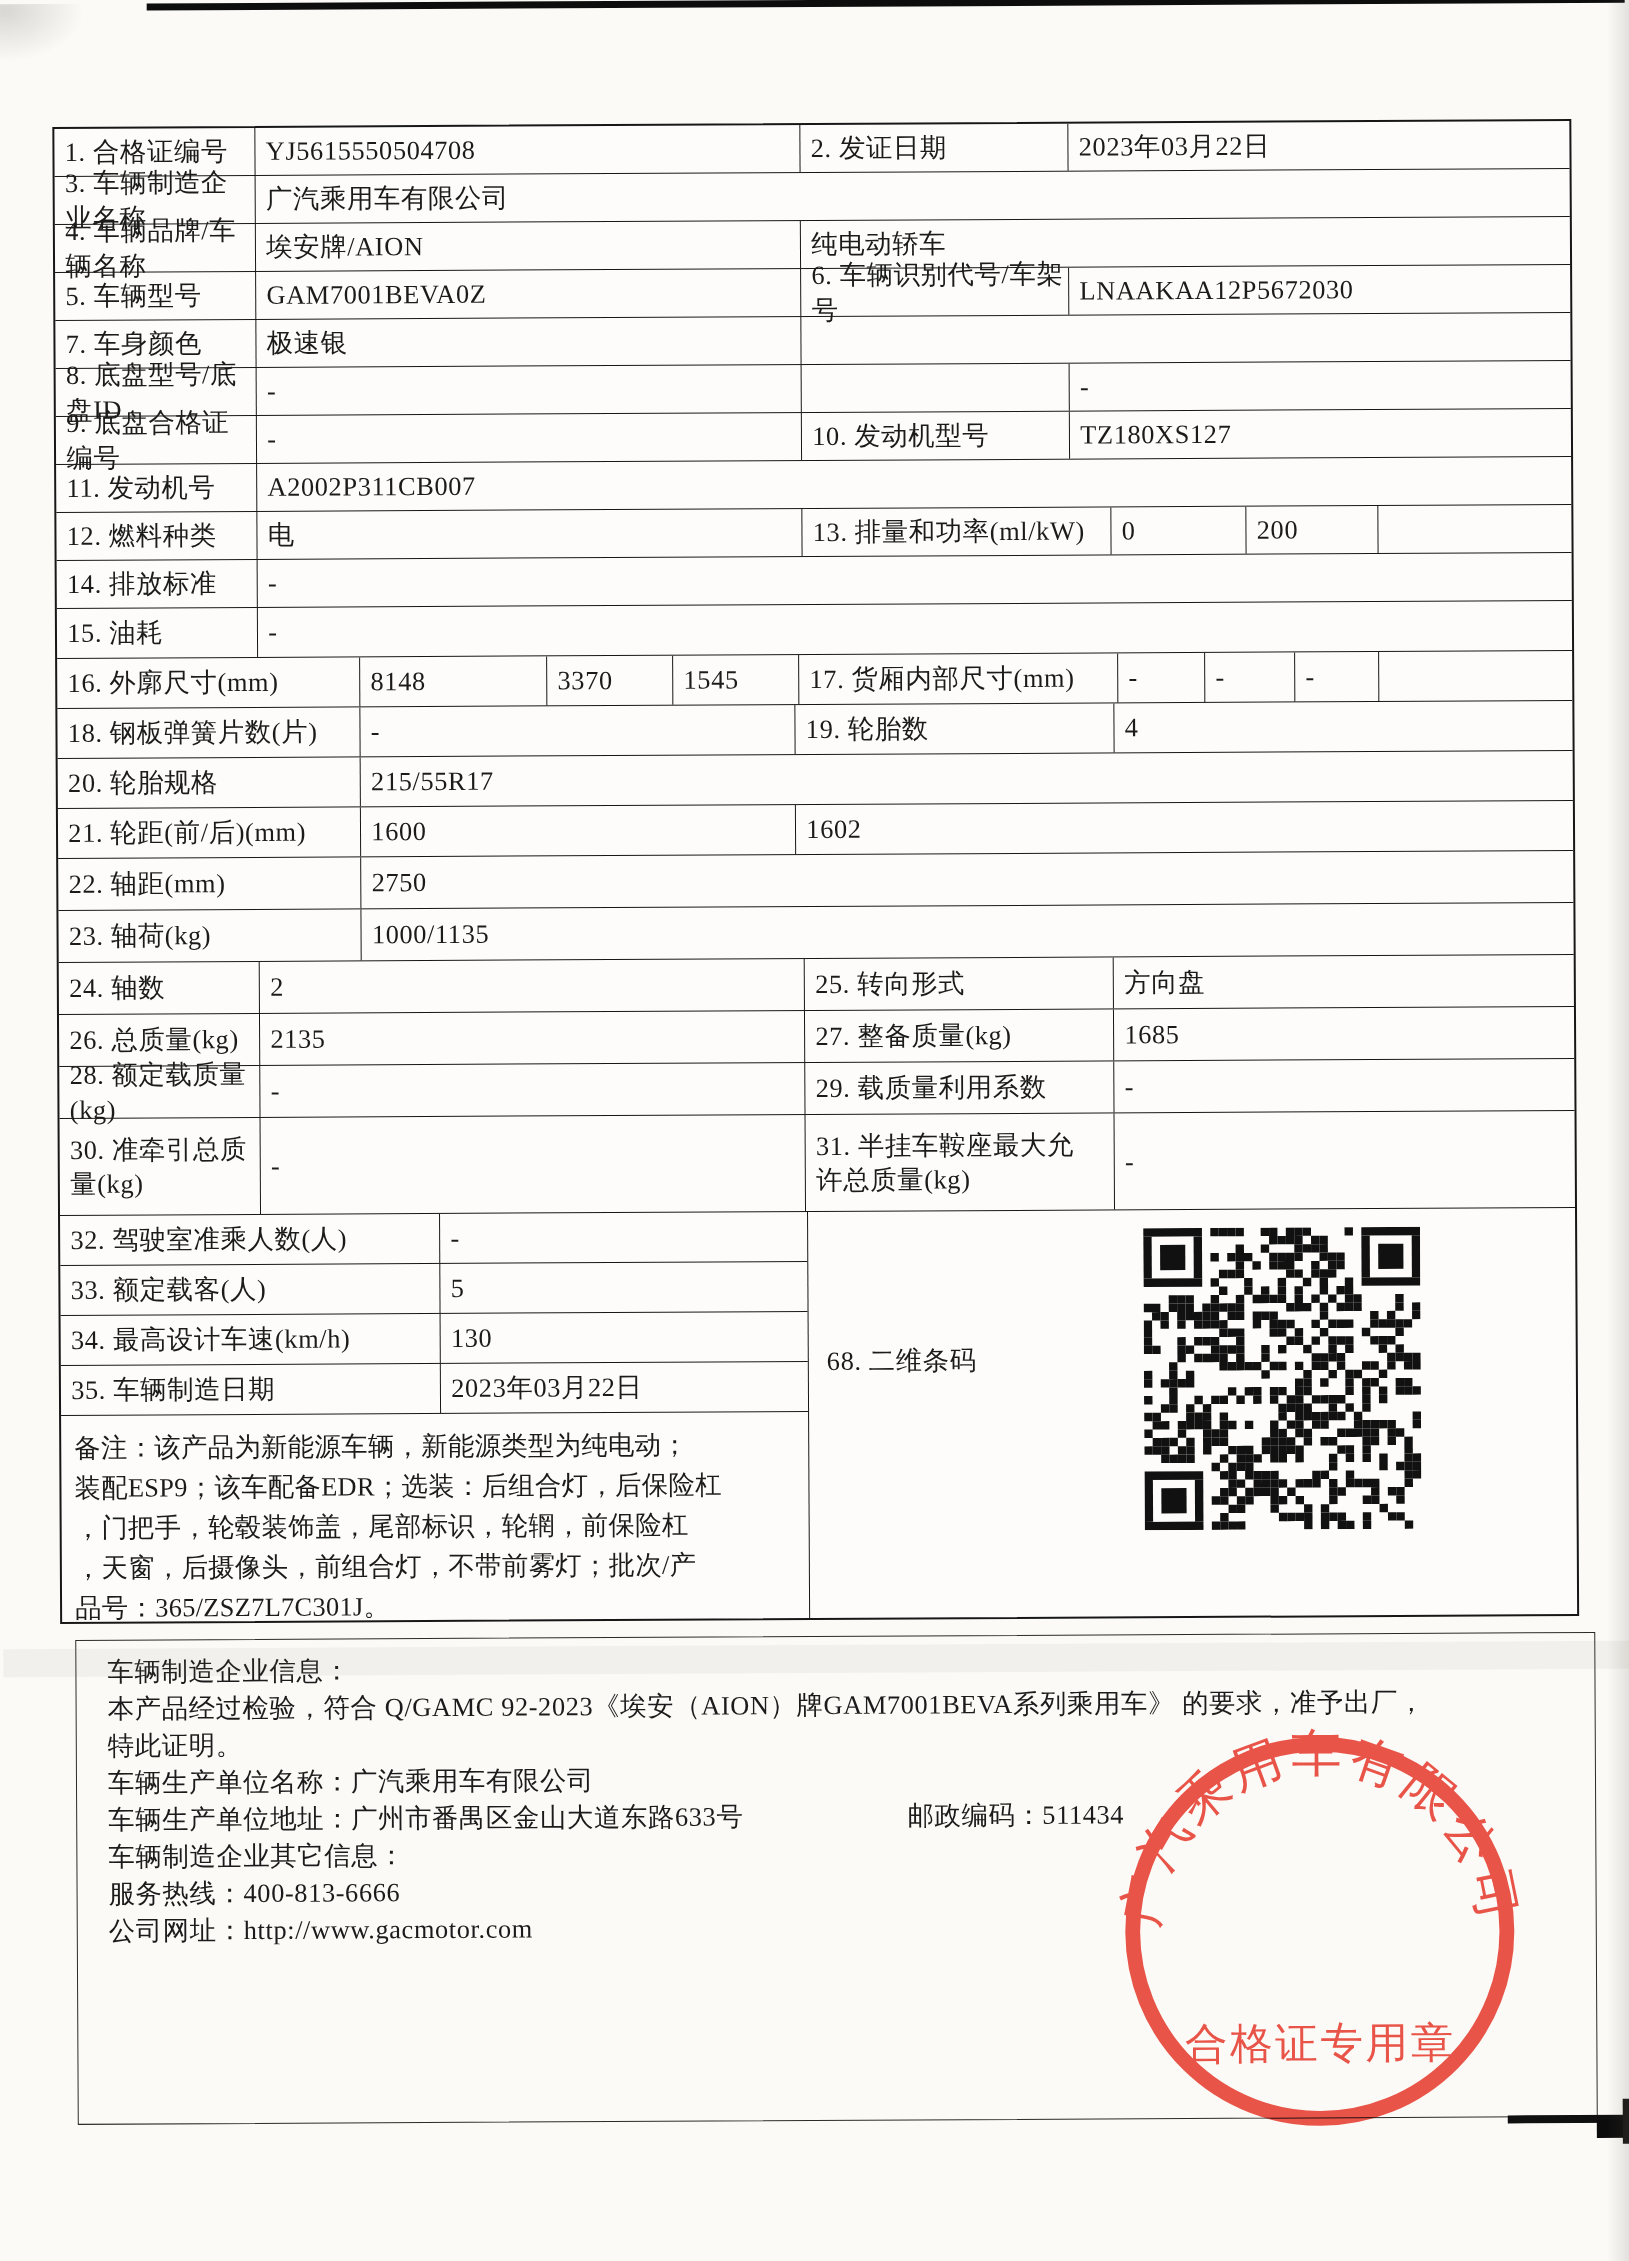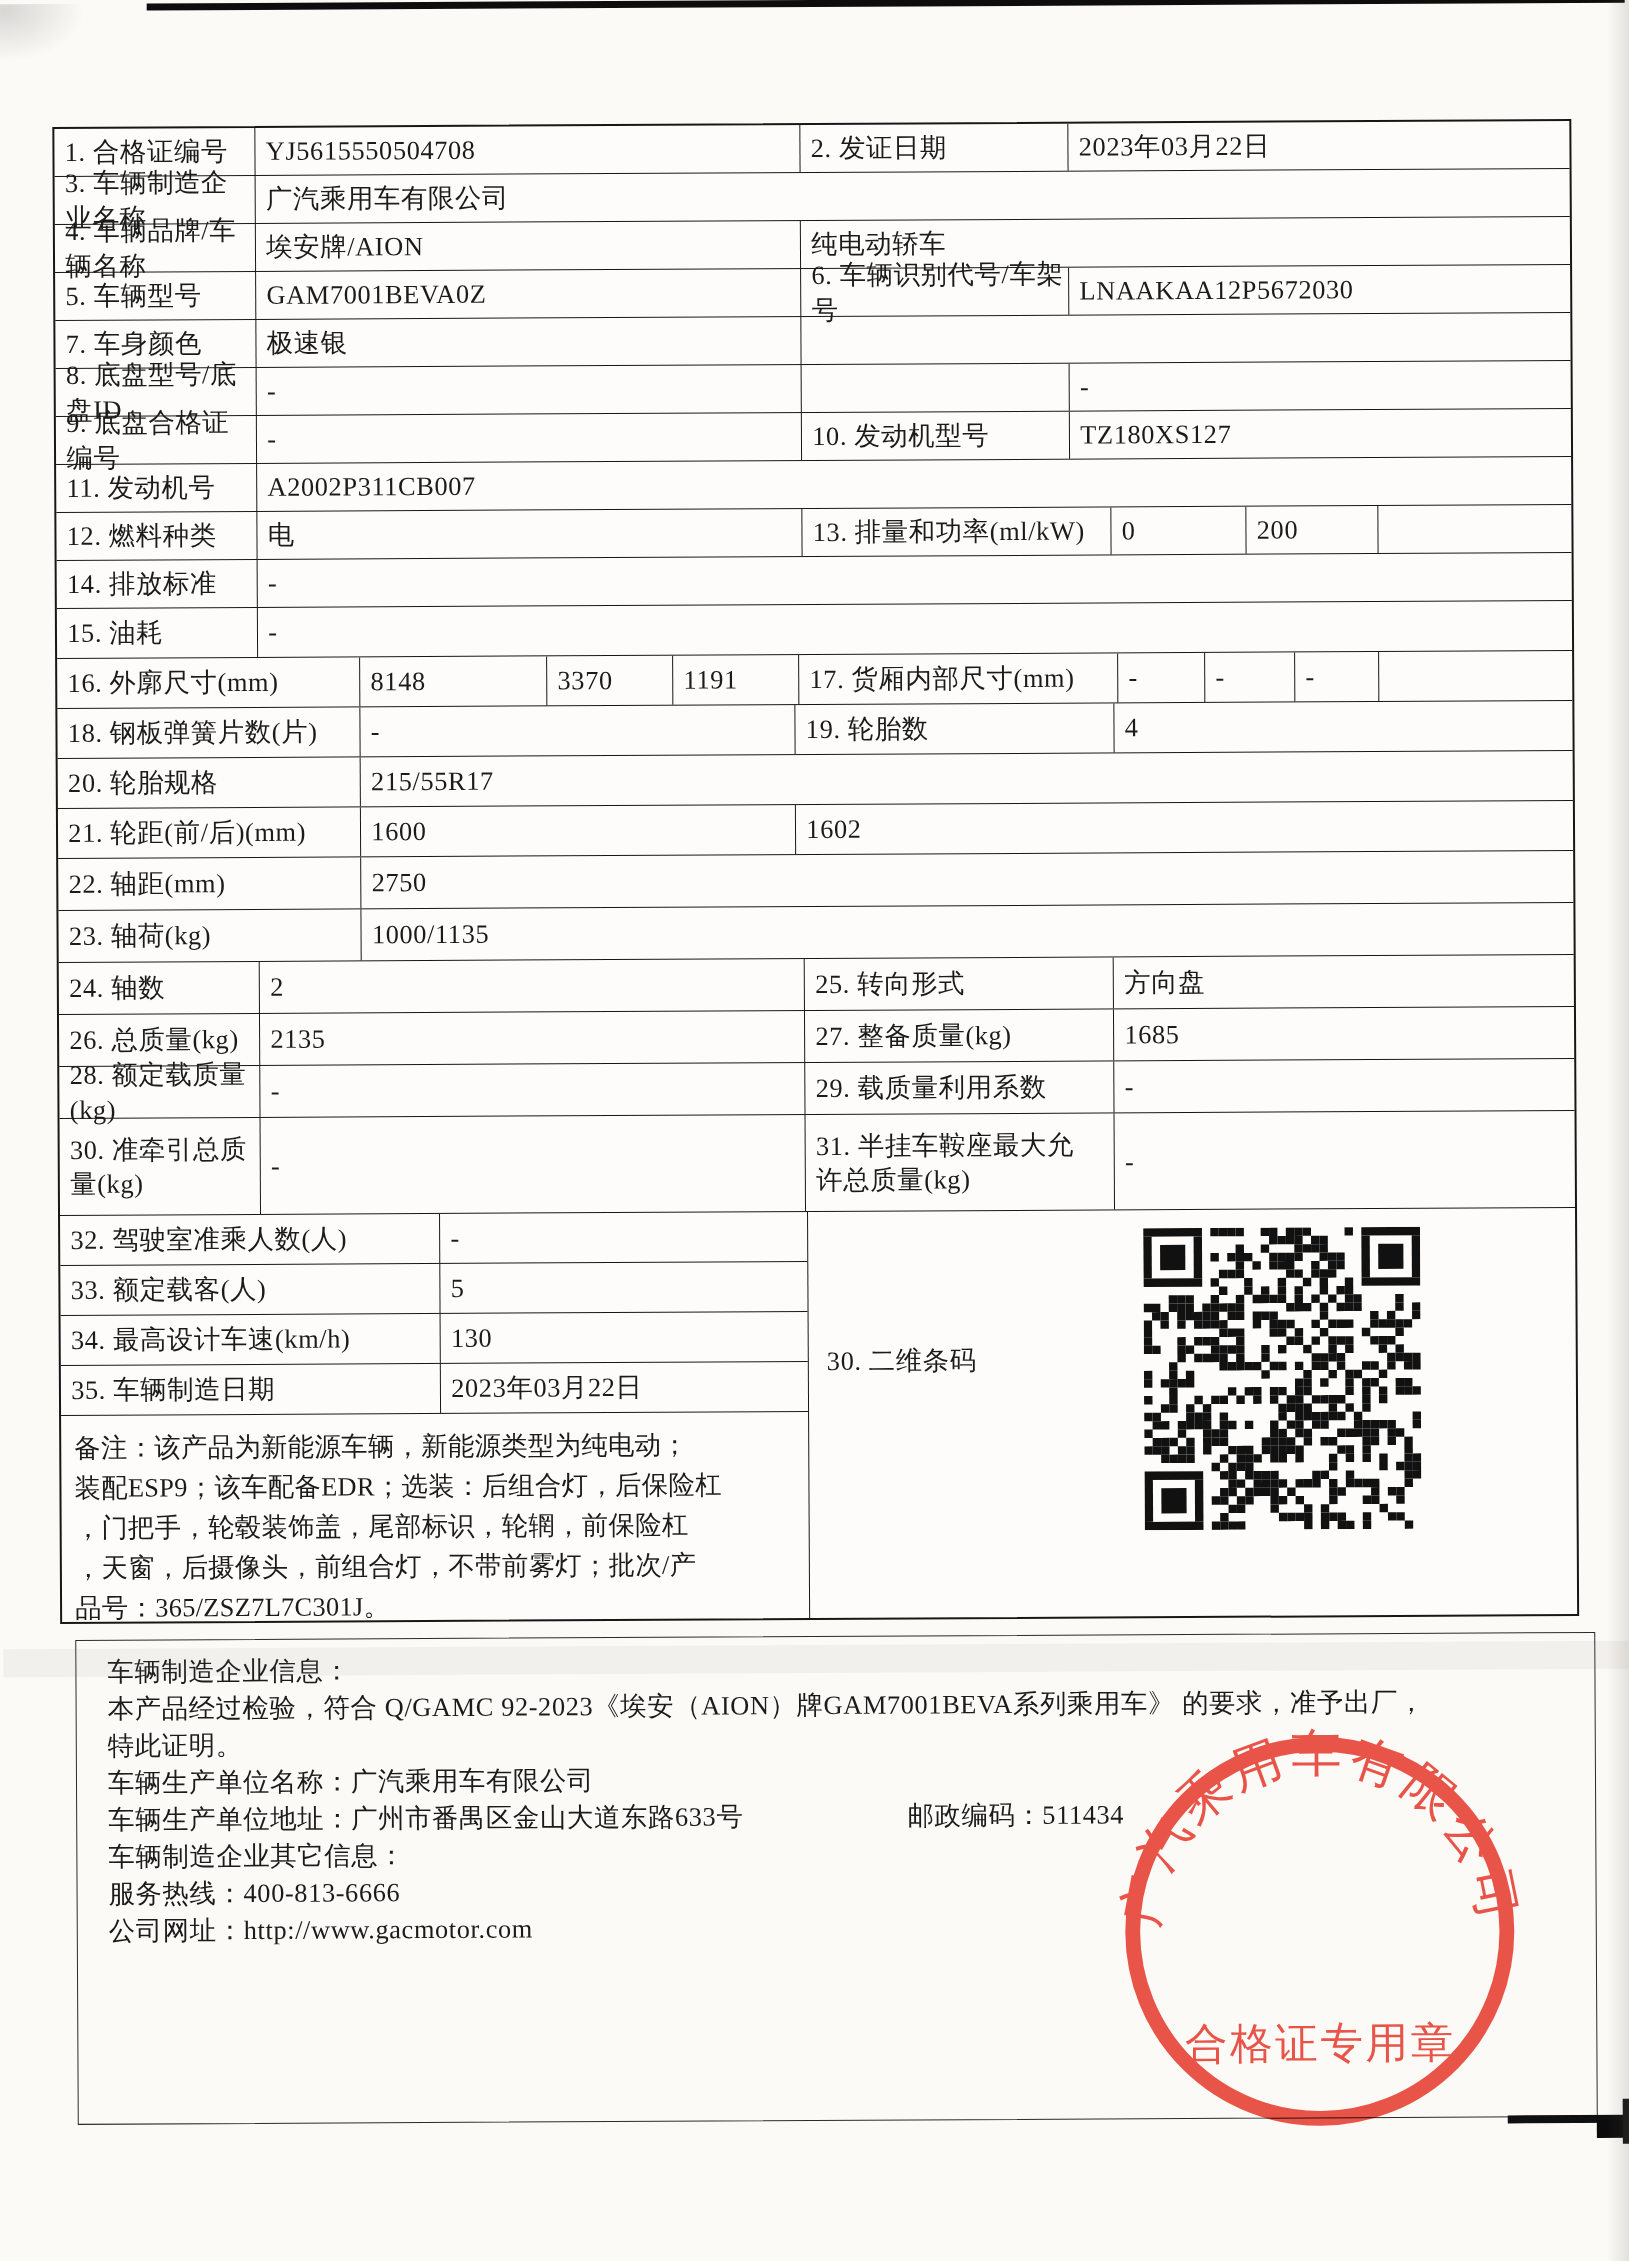--- a/index.html
+++ b/index.html
@@ -105,21 +105,21 @@
           <div class="tcell last" style="width: 1313px;">-</div>
         </div>
         <div class="trow" style="height: 50px;">
           <div class="tcell" style="width: 201px;">15. 油耗</div>
           <div class="tcell last" style="width: 1313px;">-</div>
         </div>
         <div class="trow" style="height: 50px;">
           <div class="tcell" style="width: 303px;">16. 外廓尺寸(mm)</div>
           <div class="tcell" style="width: 187px;">8148</div>
           <div class="tcell" style="width: 126px;">3370</div>
-          <div class="tcell" style="width: 126px;">1191</div>
+          <div class="tcell" style="width: 126px;">1545</div>
           <div class="tcell" style="width: 319px;">17. 货厢内部尺寸(mm)</div>
           <div class="tcell" style="width: 87px;">-</div>
           <div class="tcell" style="width: 90px;">-</div>
           <div class="tcell" style="width: 84px;">-</div>
           <div class="tcell last" style="width: 192px;"></div>
         </div>
         <div class="trow" style="height: 50px;">
           <div class="tcell" style="width: 303px;">18. 钢板弹簧片数(片)</div>
           <div class="tcell" style="width: 435px;">-</div>
           <div class="tcell" style="width: 319px;">19. 轮胎数</div>
@@ -186,21 +186,21 @@
               <div class="tcell" style="width: 380px;">35. 车辆制造日期</div>
               <div class="tcell last" style="width: 366px;">2023年03月22日</div>
             </div>
             <div class="bzrow">备注：该产品为新能源车辆，新能源类型为纯电动；
 装配ESP9；该车配备EDR；选装：后组合灯，后保险杠
 ，门把手，轮毂装饰盖，尾部标识，轮辋，前保险杠
 ，天窗，后摄像头，前组合灯，不带前雾灯；批次/产
 品号：365/ZSZ7L7C301J。</div>
         </div>
         <div class="qrcell">
-          <div class="qr-label">30. 二维条码</div>
+          <div class="qr-label">68. 二维条码</div>
           <svg id="qr-svg" xmlns="http://www.w3.org/2000/svg" width="277" height="302" viewBox="0 0 429 468">
               <rect x="104" y="0" width="13" height="13" fill="#111"></rect>
               <rect x="117" y="0" width="13" height="13" fill="#111"></rect>
               <rect x="130" y="0" width="13" height="13" fill="#111"></rect>
               <rect x="143" y="0" width="13" height="13" fill="#111"></rect>
               <rect x="182" y="0" width="13" height="13" fill="#111"></rect>
               <rect x="195" y="0" width="13" height="13" fill="#111"></rect>
               <rect x="221" y="0" width="13" height="13" fill="#111"></rect>
               <rect x="234" y="0" width="13" height="13" fill="#111"></rect>
               <rect x="247" y="0" width="13" height="13" fill="#111"></rect>

